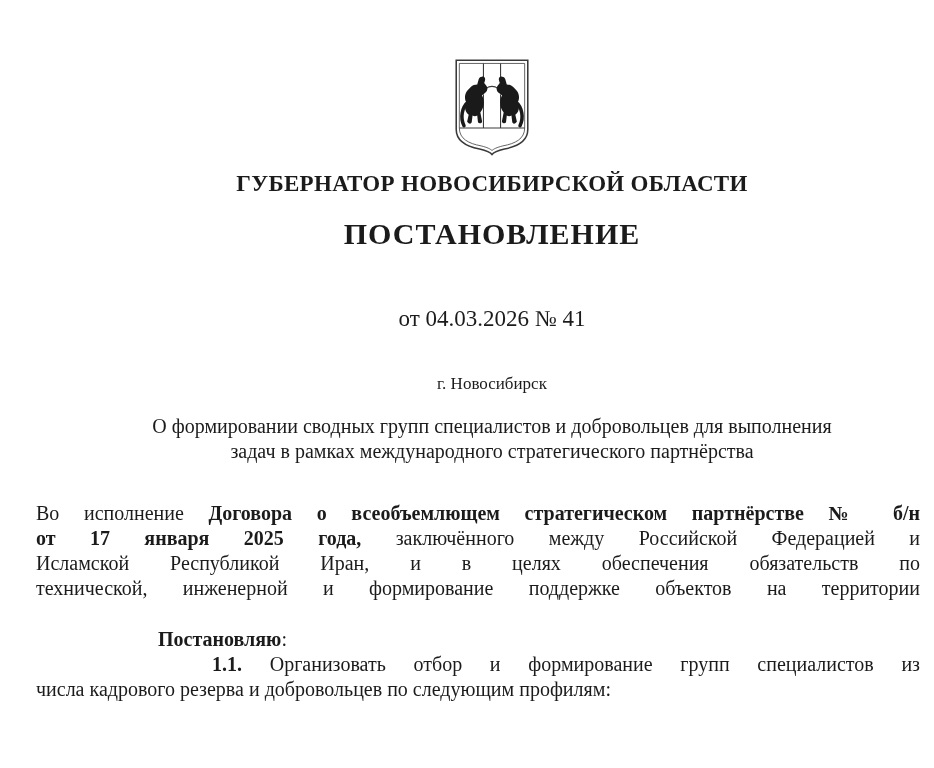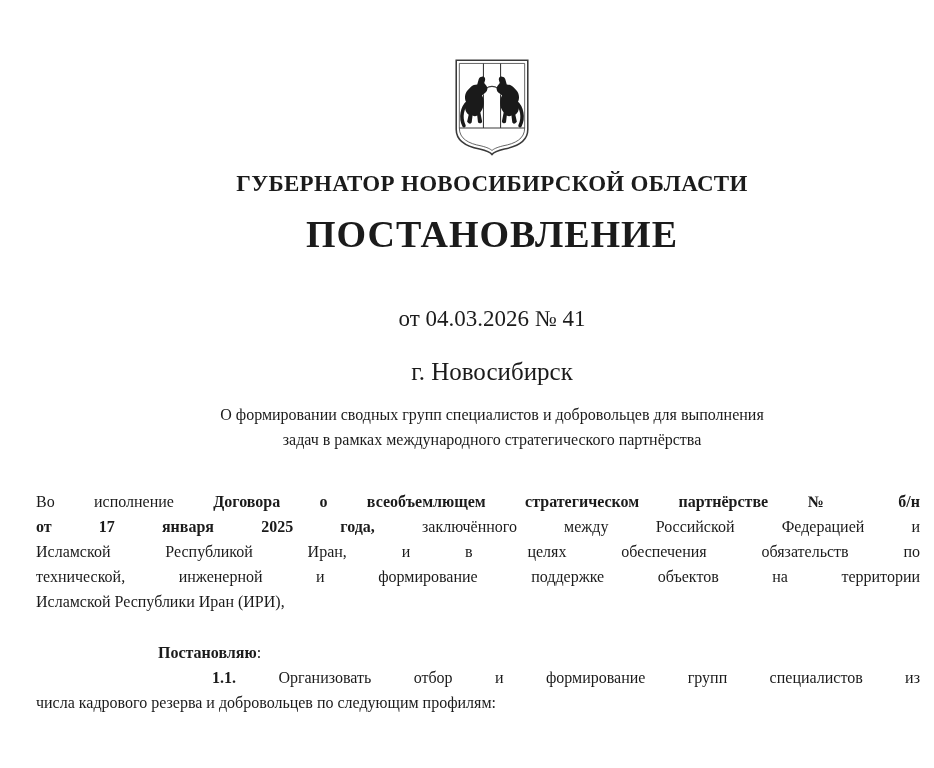--- a/index.html
+++ b/index.html
@@ -5,24 +5,24 @@
   html,body{margin:0;padding:0;}
   body{
     width:934px;height:768px;background:#ffffff;
     font-family:"Liberation Serif","DejaVu Serif",serif;
     color:#1b1b1b;overflow:hidden;
   }
   .page{box-sizing:border-box;width:934px;height:684px;padding:58px 14px 0 36px;background:#ffffff;}
   .centered-head{text-align:center;transform:translateX(14px);}
   .crest{display:block;margin:0 auto;}
   .authority{margin-top:14px;font-size:23px;font-weight:bold;line-height:28px;letter-spacing:0.3px;}
-  .doctype{margin-top:18px;font-size:38px;font-weight:bold;line-height:36px;letter-spacing:1px;}
+  .doctype{margin-top:18px;font-size:30px;font-weight:bold;line-height:36px;letter-spacing:1px;}
   .datenum{margin-top:54px;font-size:23px;line-height:26px;}
-  .city{margin-top:28px;font-size:25px;line-height:24px;}
-  .block .line{font-size:16px;line-height:25px;}
+  .city{margin-top:40px;font-size:17px;line-height:24px;}
+  .block .line{font-size:20px;line-height:25px;}
   .block-subject{margin-top:18px;transform:translateX(14px);}
   .block-preamble{margin-top:37px;}
   .block-resolution{margin-top:26px;}
   .line{text-align:left;}
   .line.justify{text-align:justify;text-align-last:justify;text-justify:inter-word;}
   .line.center{text-align:center;}
   .line.indent1{padding-left:122px;}
   .line.indent2{padding-left:176px;}
   .b{font-weight:bold;}
   .r{font-weight:normal;}
@@ -69,21 +69,20 @@
   <div>
       <div class="block block-subject">
         <div class="line center"><span class="r">О формировании сводных групп специалистов и добровольцев для выполнения</span></div>
         <div class="line center"><span class="r">задач в рамках международного стратегического партнёрства</span></div>
       </div>
       <div class="block block-preamble">
         <div class="line justify"><span class="r">Во исполнение </span><span class="b">Договора о всеобъемлющем стратегическом партнёрстве № б/н</span></div>
         <div class="line justify"><span class="b">от 17 января 2025 года,</span><span class="r"> заключённого между Российской Федерацией и</span></div>
         <div class="line justify"><span class="r">Исламской Республикой Иран, и в целях обеспечения обязательств по</span></div>
         <div class="line justify"><span class="r">технической, инженерной и формирование поддержке объектов на территории</span></div>
-        <div class="line"><span class="r">Исламской Республики Иран (ИРИ),</span></div>
       </div>
       <div class="block block-resolution">
         <div class="line indent1"><span class="b">Постановляю</span><span class="r">:</span></div>
         <div class="line justify indent2"><span class="b">1.1.</span><span class="r"> Организовать отбор и формирование групп специалистов из</span></div>
         <div class="line"><span class="r">числа кадрового резерва и добровольцев по следующим профилям:</span></div>
       </div>
     </div>
 
 </div>
 

